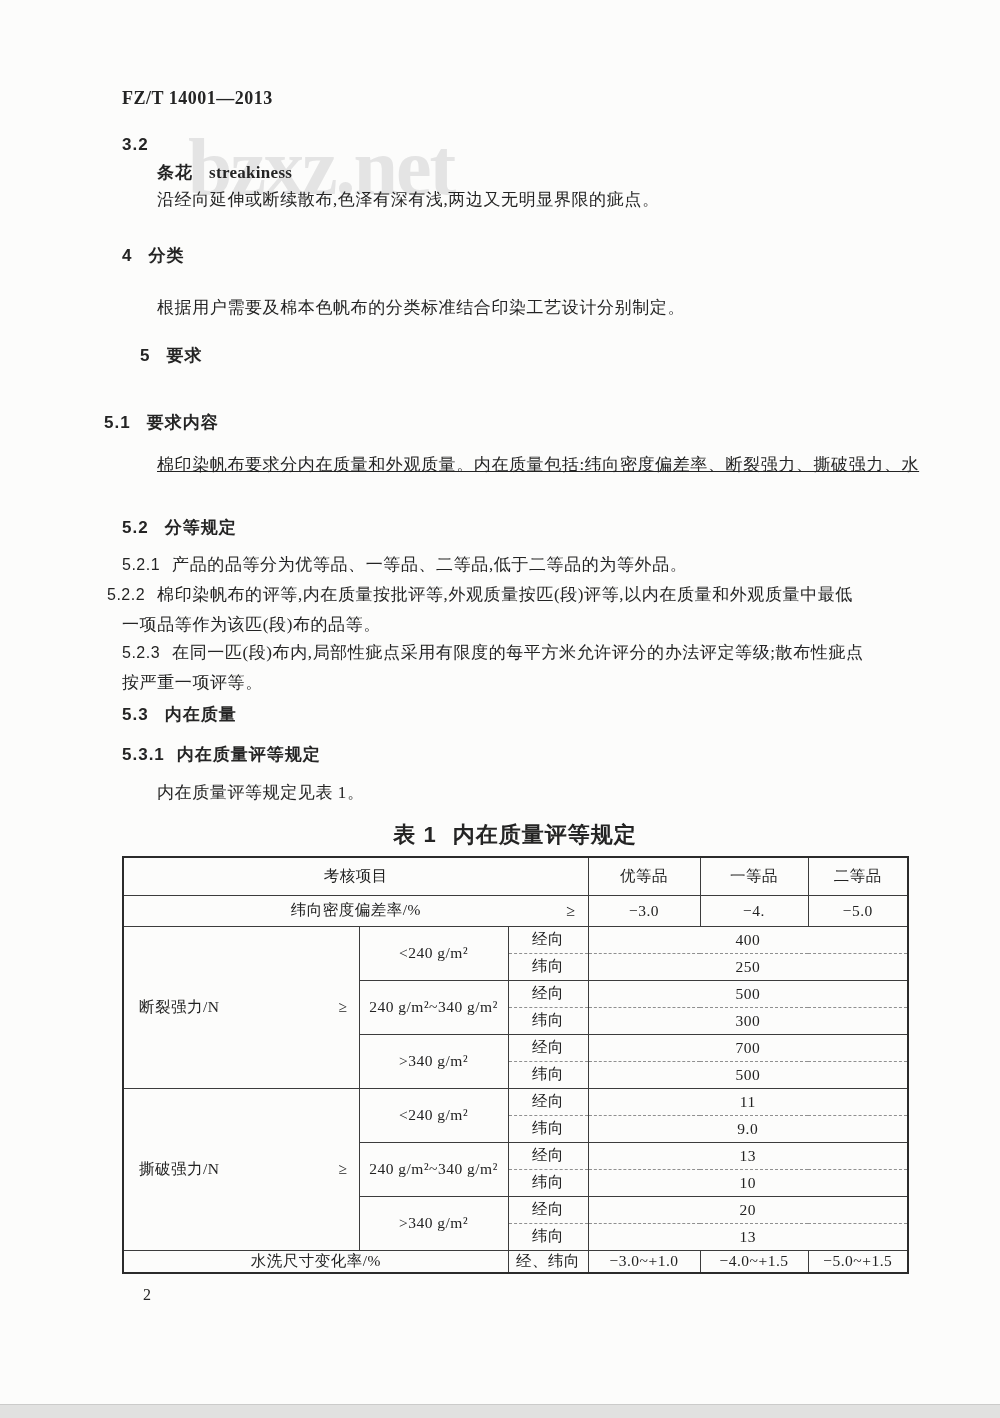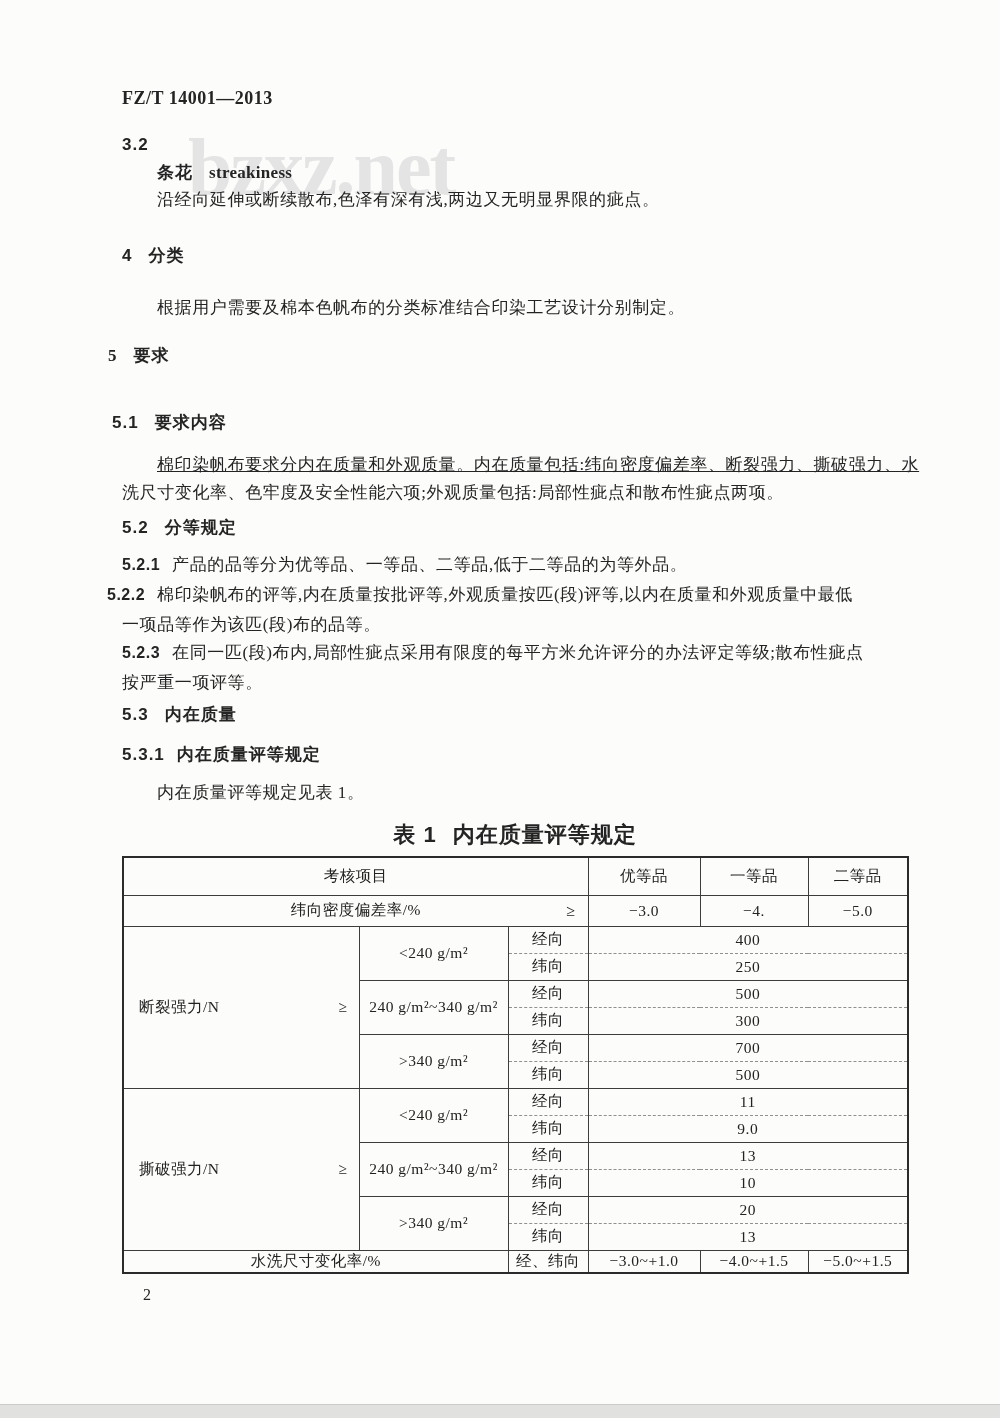--- a/index.html
+++ b/index.html
@@ -15,21 +15,21 @@
     user-select:none;
   }
   .line {
     position:absolute; z-index:1; white-space:nowrap;
     font-size:17px; letter-spacing:0.6px; line-height:1.25; color:#242424;
   }
   .hd { font-family:"Liberation Sans", sans-serif; font-weight:bold; letter-spacing:1px; }
   .docnum { font-family:"Liberation Serif", serif; font-weight:bold; font-size:18px; letter-spacing:0.5px; }
   .hgap { display:inline-block; width:16px; }
   .sgap { display:inline-block; width:12px; }
-  .cnum { font-family:"Liberation Sans", sans-serif; font-weight:bold; font-size:16px; margin-right:12px; letter-spacing:0.5px; }
+  .cnum { font-family:"Liberation Sans", sans-serif; font-weight:normal; font-size:16px; margin-right:12px; letter-spacing:0.5px; }
   .term-en { font-family:"Liberation Serif", serif; font-weight:bold; letter-spacing:0.3px; }
   .caption { position:absolute; left:122px; top:820px; width:786px; text-align:center; z-index:1;
              font-family:"Liberation Sans", sans-serif; font-weight:bold; font-size:22px; letter-spacing:1px; }
   .pageno { position:absolute; left:143px; top:1286px; font-size:16px; z-index:1; }
 
   table.tbl {
     position:absolute; left:122px; top:856px; width:786px; z-index:1;
     border-collapse:collapse; table-layout:fixed;
     font-size:15.5px; color:#222222; letter-spacing:0.5px;
   }
@@ -66,29 +66,28 @@
   <div class="line" style="left:157px; top:162px;">
     <span class="hd">条花</span><span class="hgap"></span><span class="term-en">streakiness</span>
   </div>
   <div class="line" style="left:157px; top:189px;">沿经向延伸或断续散布,色泽有深有浅,两边又无明显界限的疵点。</div>
 
   <div class="line hd" style="left:122px; top:245px;">
     <span>4</span><span class="hgap"></span><span>分类</span>
   </div>
   <div class="line" style="left:157px; top:297px;">根据用户需要及棉本色帆布的分类标准结合印染工艺设计分别制定。</div>
 
-  <div class="line hd" style="left:108px; top:345px;font-family:Liberation Serif, serif;">
+  <div class="line hd" style="left:140px; top:345px;">
     <span>5</span><span class="hgap"></span><span>要求</span>
   </div>
 
-  <div class="line hd" style="left:112px; top:412px;">
+  <div class="line hd" style="left:104px; top:412px;">
     <span>5.1</span><span class="hgap"></span><span>要求内容</span>
   </div>
   <div class="line" style="left:157px; top:454px;text-decoration:underline;">棉印染帆布要求分内在质量和外观质量。内在质量包括:纬向密度偏差率、断裂强力、撕破强力、水</div>
-  <div class="line" style="left:122px; top:482px;">洗尺寸变化率、色牢度及安全性能六项;外观质量包括:局部性疵点和散布性疵点两项。</div>
 
   <div class="line hd" style="left:122px; top:517px;">
     <span>5.2</span><span class="hgap"></span><span>分等规定</span>
   </div>
   <div class="line" style="left:122px; top:554px;">
     <span class="cnum">5.2.1</span><span>产品的品等分为优等品、一等品、二等品,低于二等品的为等外品。</span>
   </div>
   <div class="line" style="left:107px; top:584px;">
     <span class="cnum">5.2.2</span><span>棉印染帆布的评等,内在质量按批评等,外观质量按匹(段)评等,以内在质量和外观质量中最低</span>
   </div>

